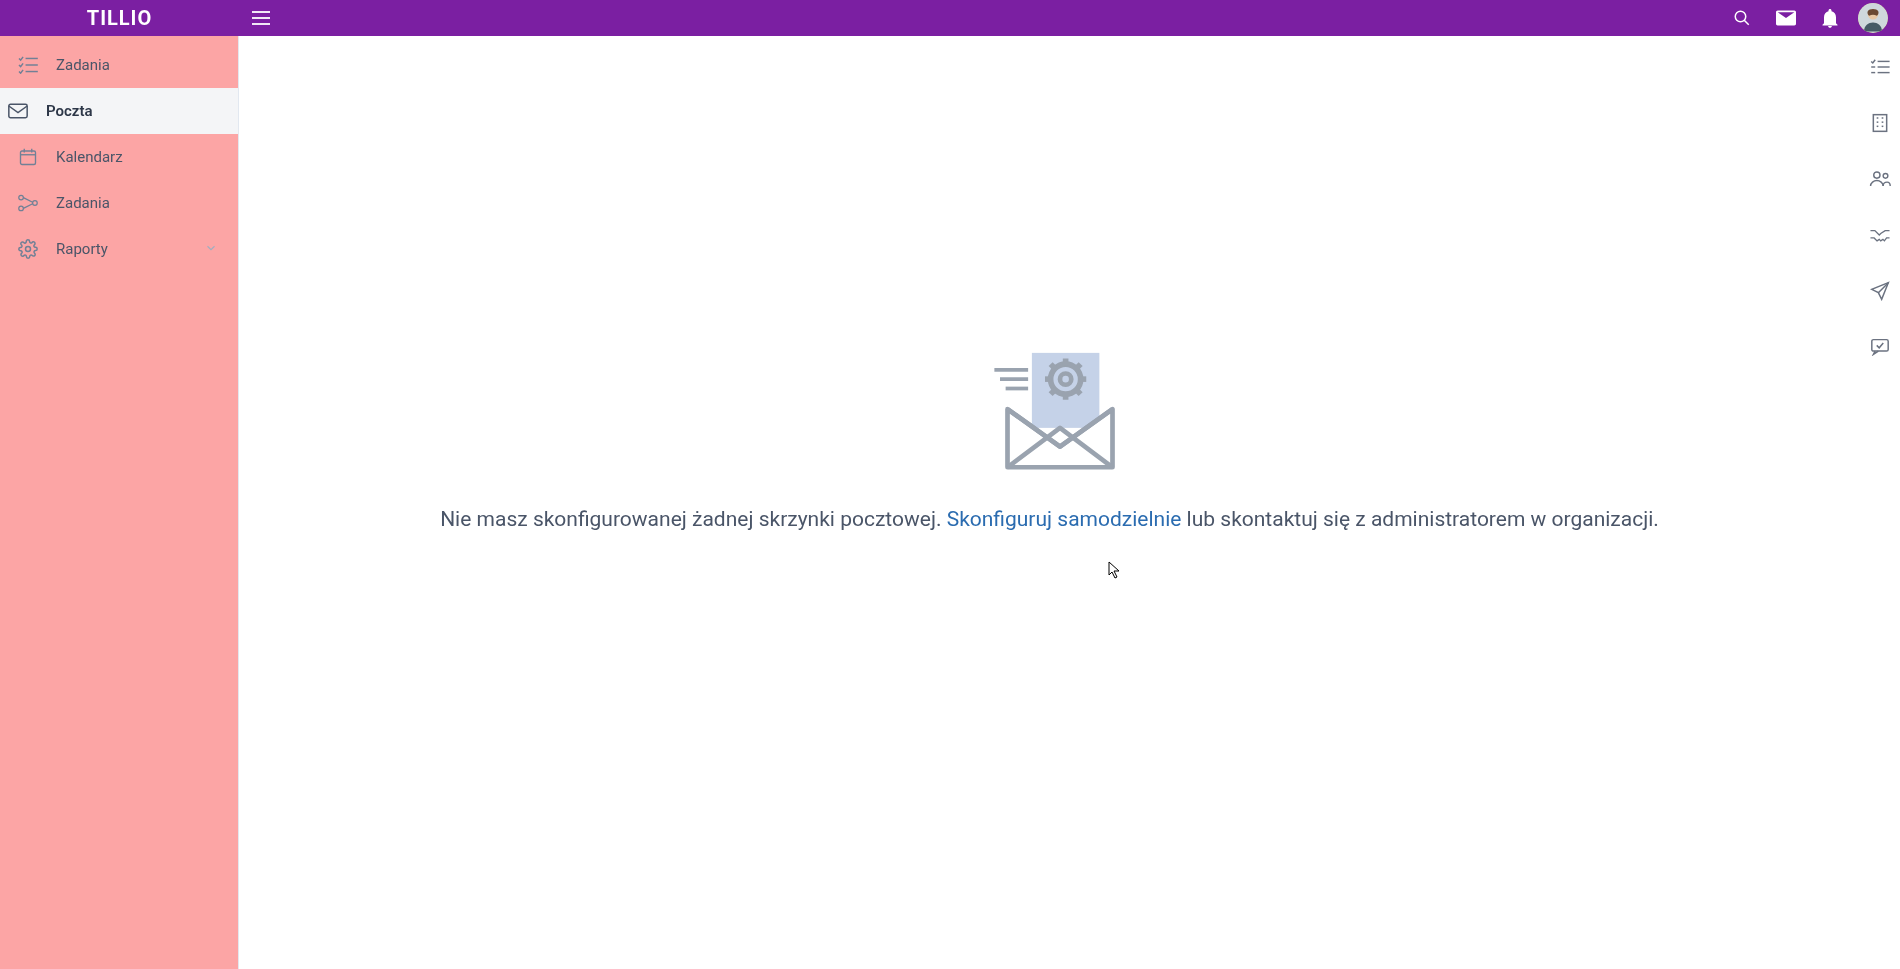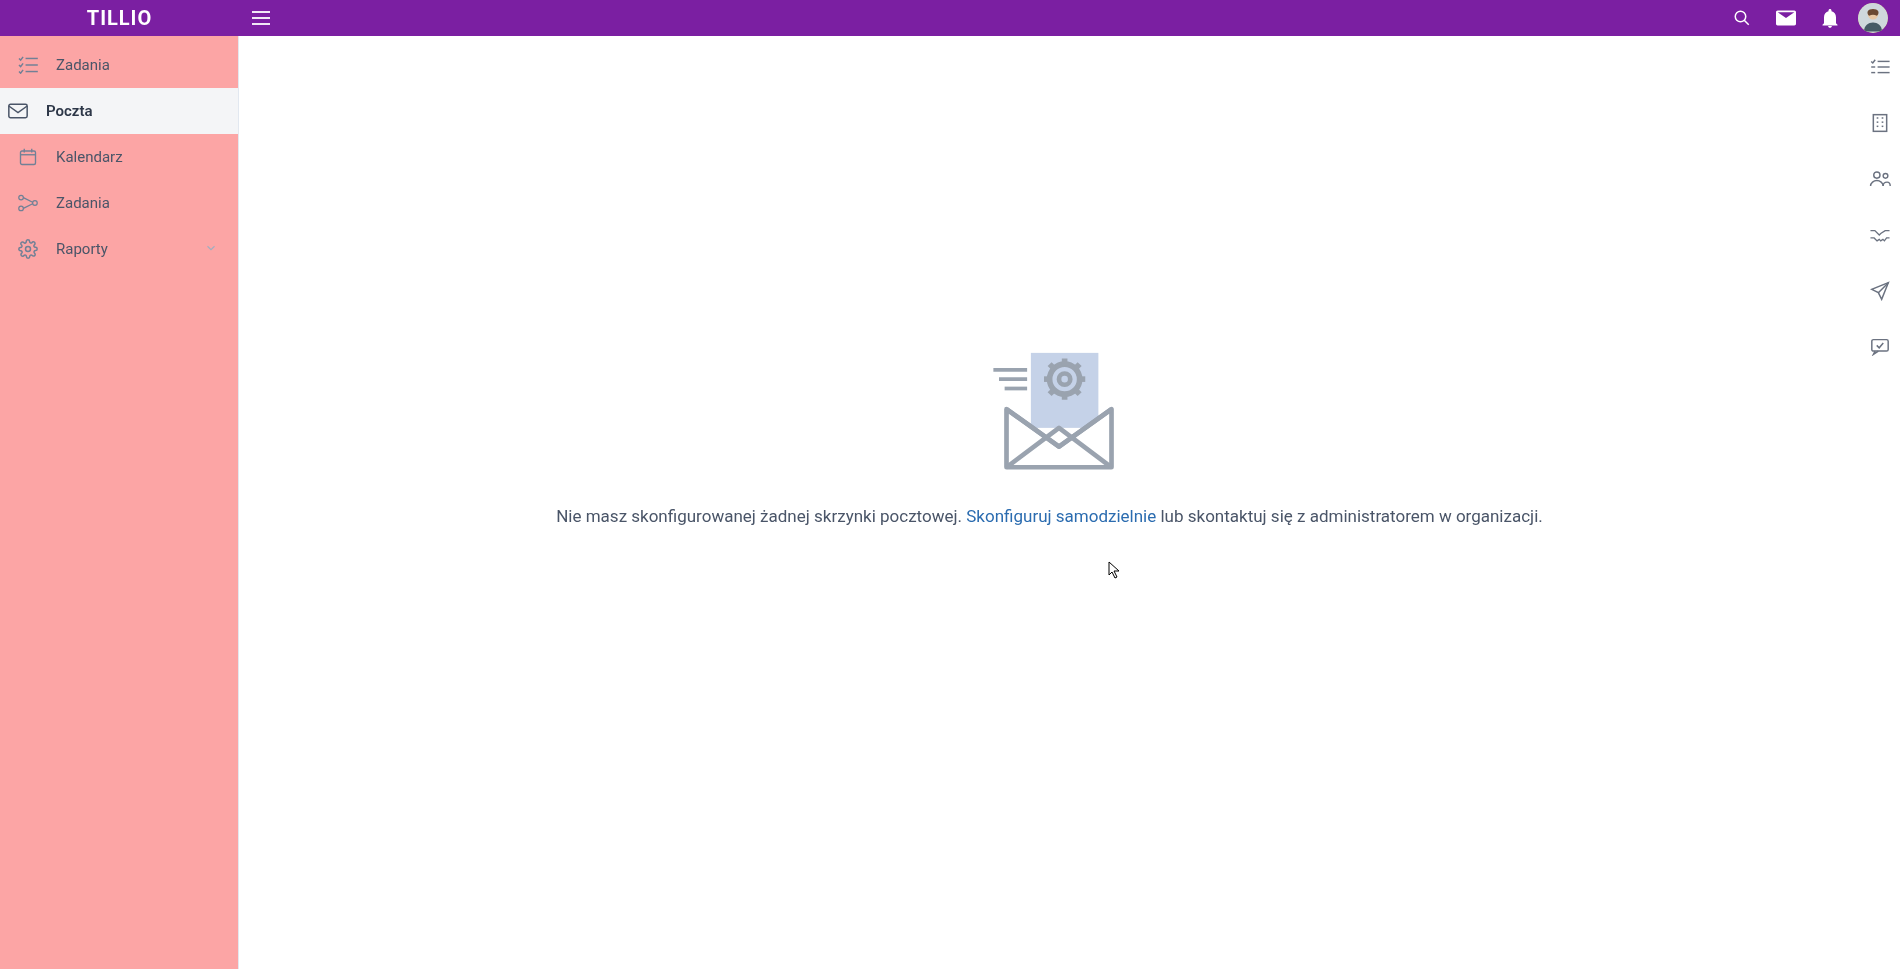--- a/index.html
+++ b/index.html
@@ -26,21 +26,21 @@
   .nav-item .nav-icon svg { stroke: #718096; }
   .nav-item .nav-label { flex: 1; }
   .nav-item .chevron { width: 16px; height: 16px; }
   .nav-item.active { background: #f4f5f7; font-weight: 600; color: #2d3748; padding-left: 8px; }
   .nav-item.active .nav-icon svg { stroke: #4a5568; }
 
   
   .main { flex: 1; position: relative; display: flex; flex-direction: column; align-items: center; }
   .empty-state { margin-top: 300px; text-align: center; max-width: 1400px; }
   .empty-illustration { margin: 0 auto 28px; width: 130px; height: 140px; position: relative; }
-  .empty-text { font-size: 17px; color: #4a5568; line-height: 1.5; }
+  .empty-text { font-size: 21px; color: #4a5568; line-height: 1.5; }
   .empty-text a { color: #2b6cb0; text-decoration: none; cursor: pointer; }
   .cursor { position: absolute; left: 869px; top: 525px; pointer-events: none; }
 
   
   .right-rail { width: 40px; border-left: 0; padding-top: 18px; display: flex; flex-direction: column; align-items: center; gap: 30px; }
   .rail-btn { width: 26px; height: 26px; display:flex; align-items:center; justify-content:center; cursor: pointer; }
   .rail-btn svg { stroke: #6b7280; }
 
   svg { display: block; }
 </style>

